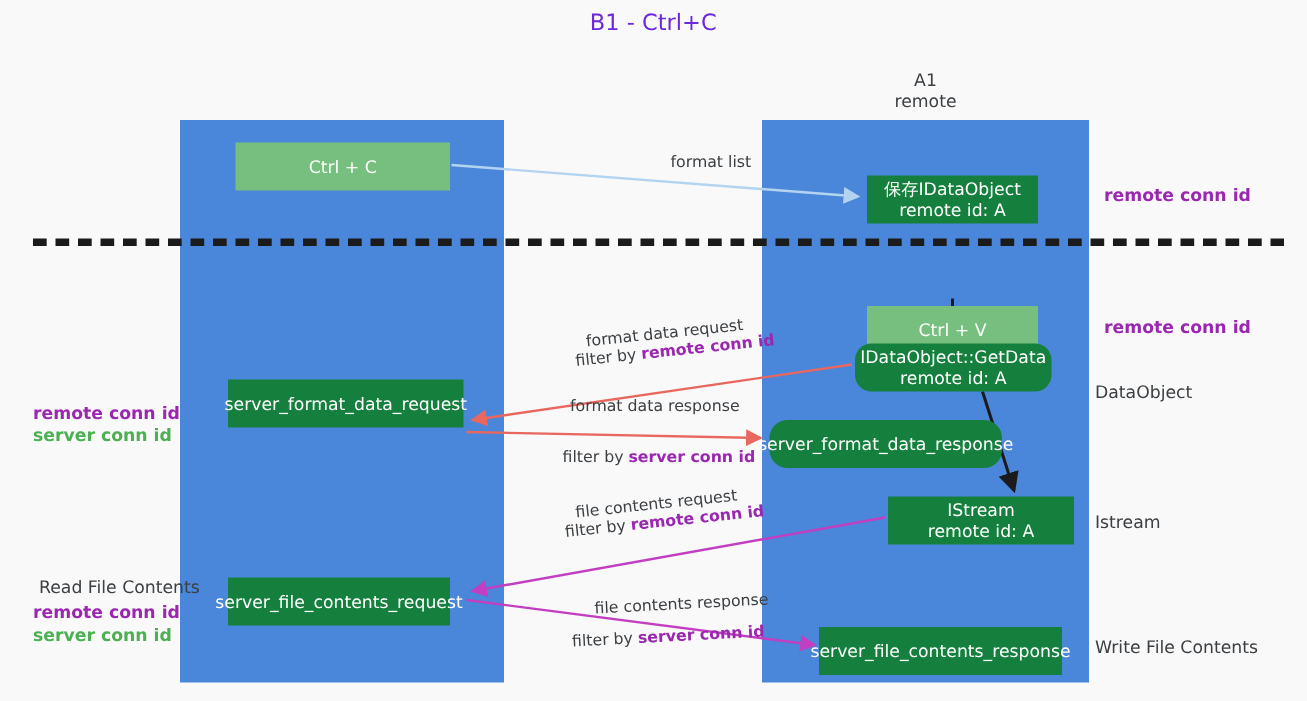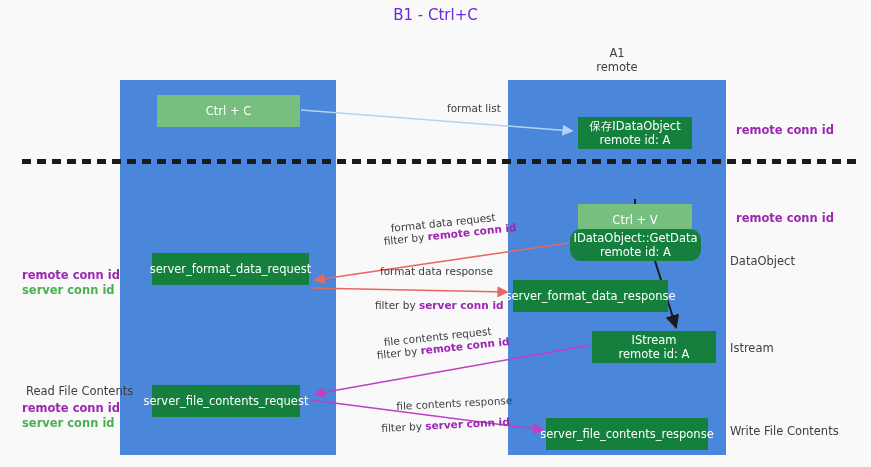--- a/index.html
+++ b/index.html
@@ -46,21 +46,21 @@
     padding:16px 6px;
   }
   .node.green{background:#76bf7e;}
   .node.orange{background:#15803d;}
 
   #n-ctrlc{left:157px;top:95px;width:143px;height:28px;}
   #n-dataobj{left:578px;top:117px;width:114px;height:31px;}
   #n-ctrlv{left:578px;top:172px;width:114px;height:26px;margin-top:32px;}
   #n-getdata{left:570px;top:229px;width:131px;height:31px;border-radius:11px;}
   #n-fmtreq{left:152px;top:253px;width:157px;height:25px;}
-  #n-fmtresp{left:513px;top:280px;width:155px;height:25px;}
+  #n-fmtresp{left:513px;top:280px;width:155px;height:25px;border-radius:12px;}
   #n-istream{left:592px;top:331px;width:124px;height:31px;}
   #n-filereq{left:152px;top:385px;width:148px;height:25px;}
   #n-fileresp{left:546px;top:418px;width:162px;height:30px;}
 
   
   .side{font-size:11.5px;color:#3c4043;line-height:15px;white-space:nowrap;}
   .side.purple{color:#9b27b0;font-weight:bold;}
   #s-remote1{left:736px;top:123px;}
   #s-remote2{left:736px;top:211px;}
   #s-dataobject{left:730px;top:236px;margin-top:18px;}

